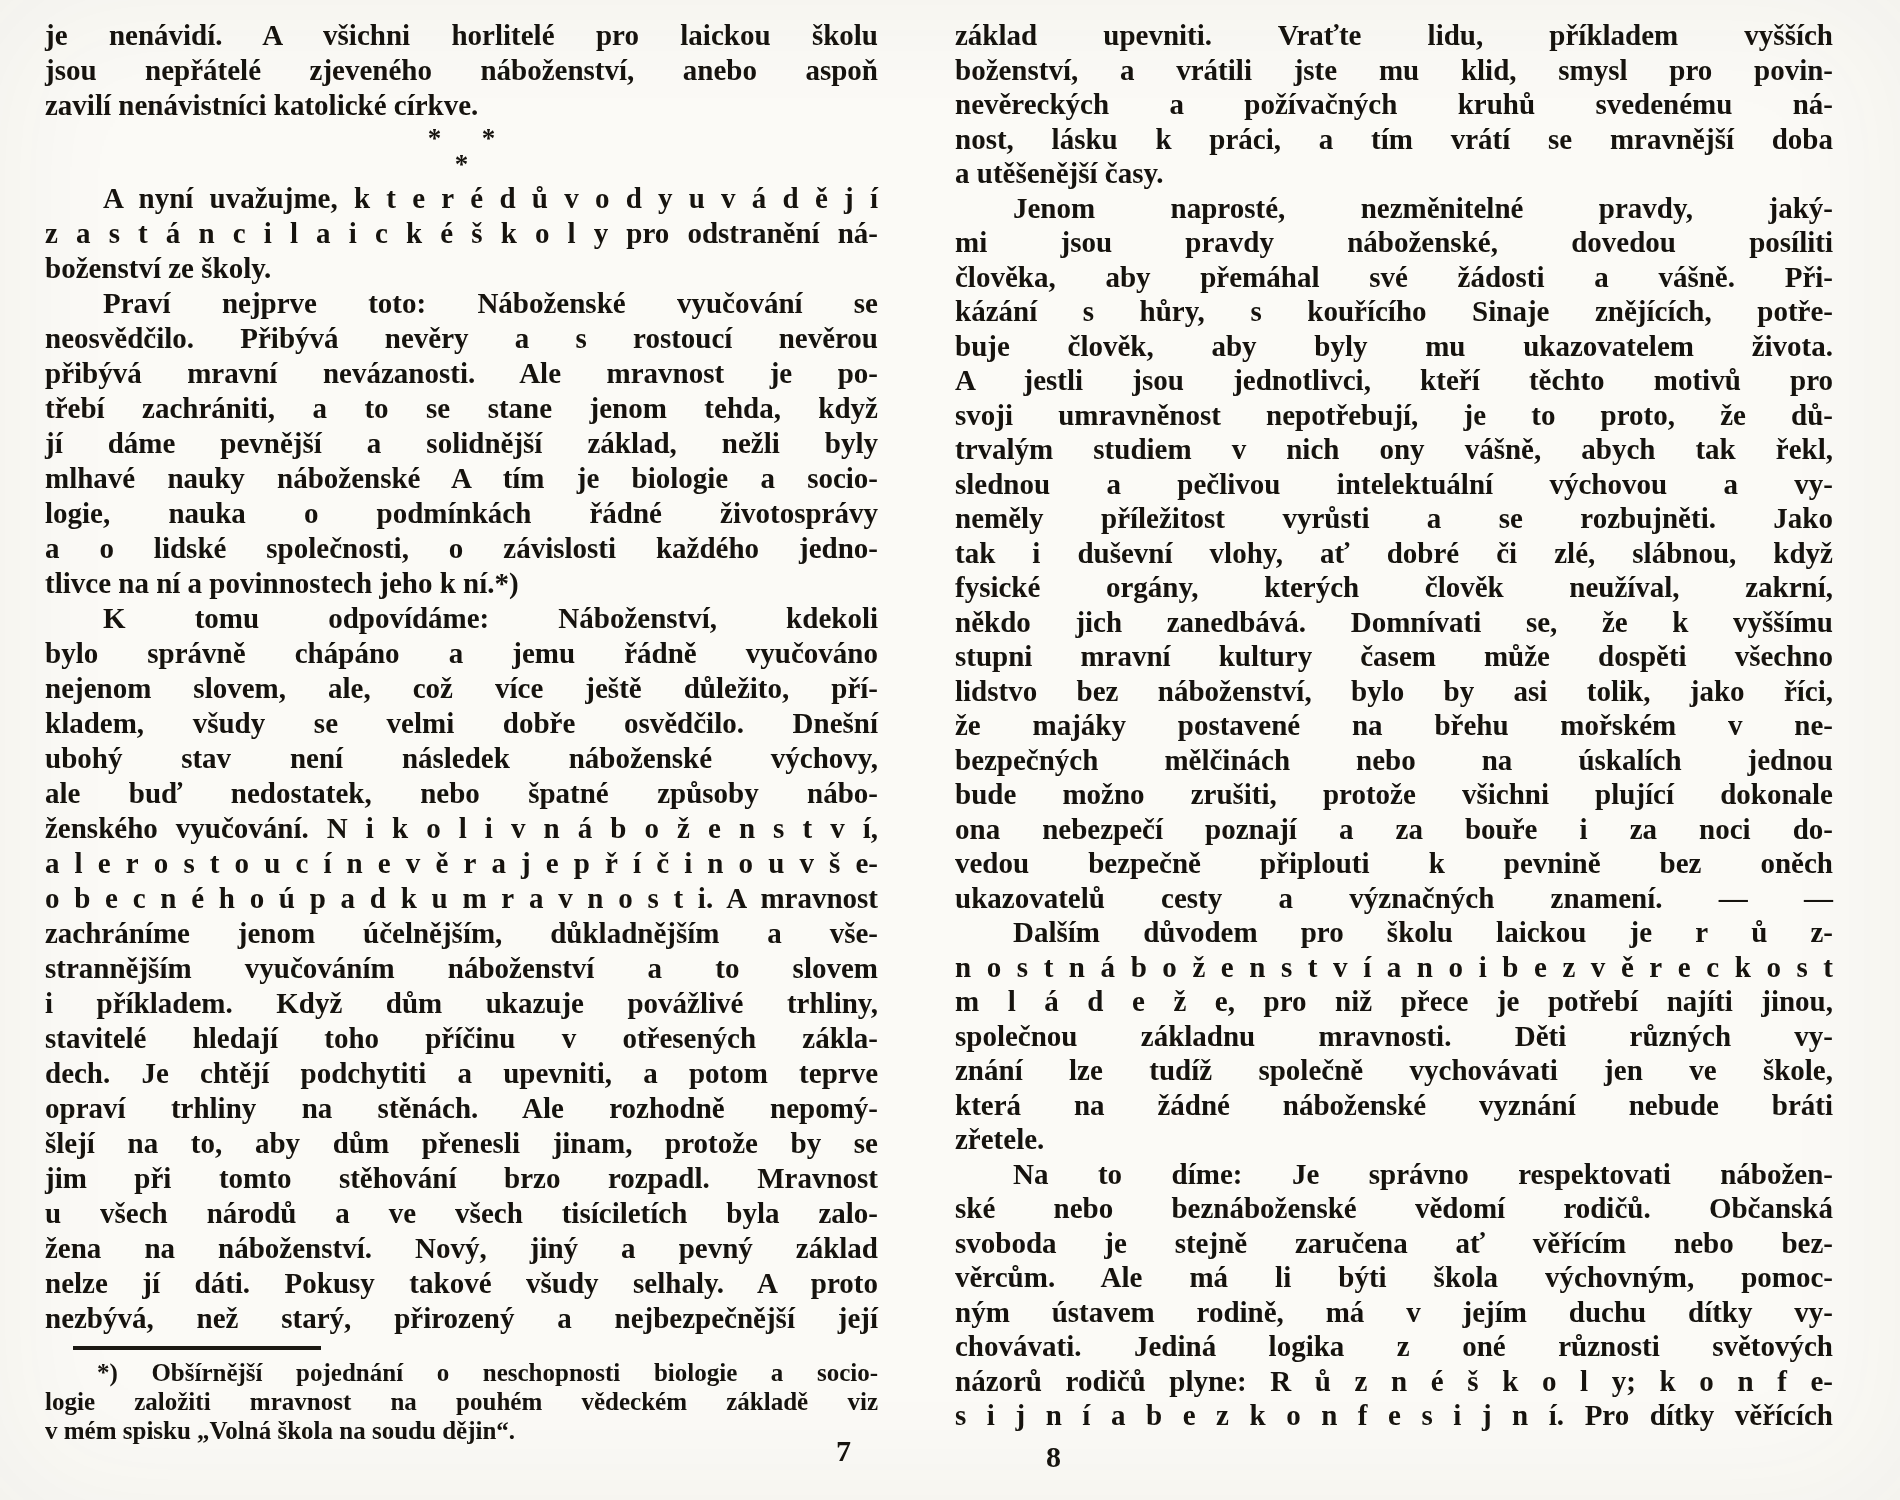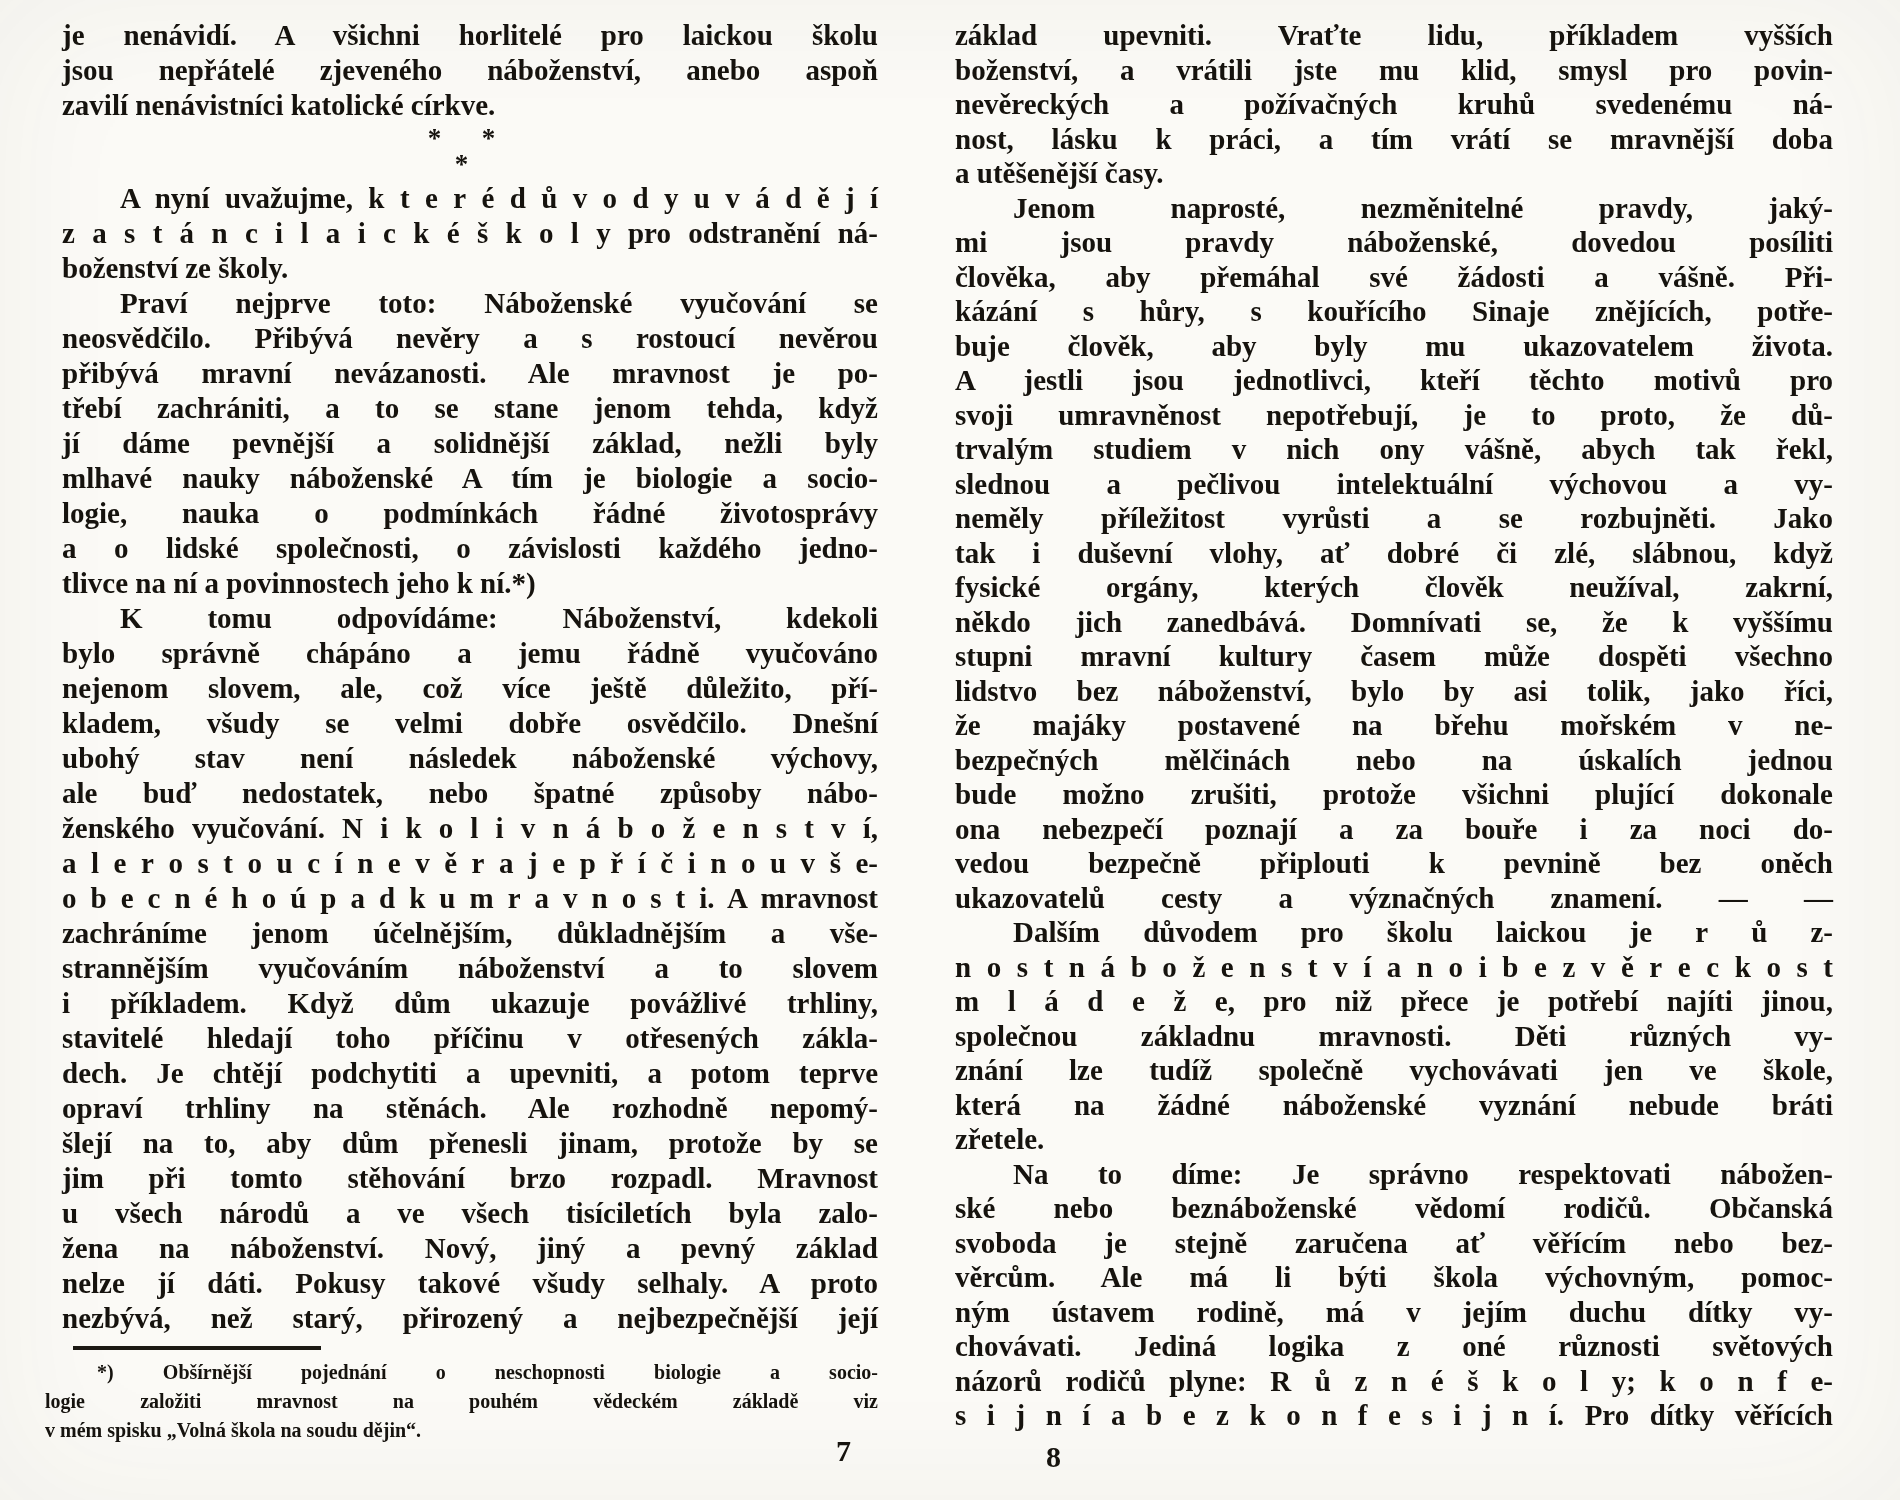--- a/index.html
+++ b/index.html
@@ -17,39 +17,39 @@
   .column { position: absolute; top: 18px; }
   .column.left  { left: 45px;  width: 833px; }
   .column.right { left: 955px; width: 878px; }
   .para { margin: 0; padding: 0; }
   .line {
     font-size: 29px;
     text-align: justify;
     text-align-last: justify;
     white-space: normal;
   }
-  .column.left  .line { line-height: 35px; margin-left: 17px; }
+  .column.left  .line { line-height: 35px; }
   .column.right .line { line-height: 34.5px; text-align: right; }
   .line.nojust { text-align: left; text-align-last: left; }
   .line.indent { text-indent: 58px; }
   .stars {
     height: 56px;
     padding-top: 2px;
     text-align: center;
     font-size: 27px;
     line-height: 26px;
   }
   .footnote { margin-top: 0; }
   .rule {
     width: 248px;
     border-top: 4px solid #1c1913;
     margin: 10px 0 8px 28px;
   }
   .foot-line {
-    font-size: 20px;
+    font-size: 25px;
     line-height: 29px;
     text-align: justify;
     text-align-last: justify;
   }
   .foot-line.indent { text-indent: 52px; }
   .foot-line.nojust { text-align: left; text-align-last: left; }
   .pagenum {
     position: absolute;
     font-size: 30px;
     color: #16130e;

